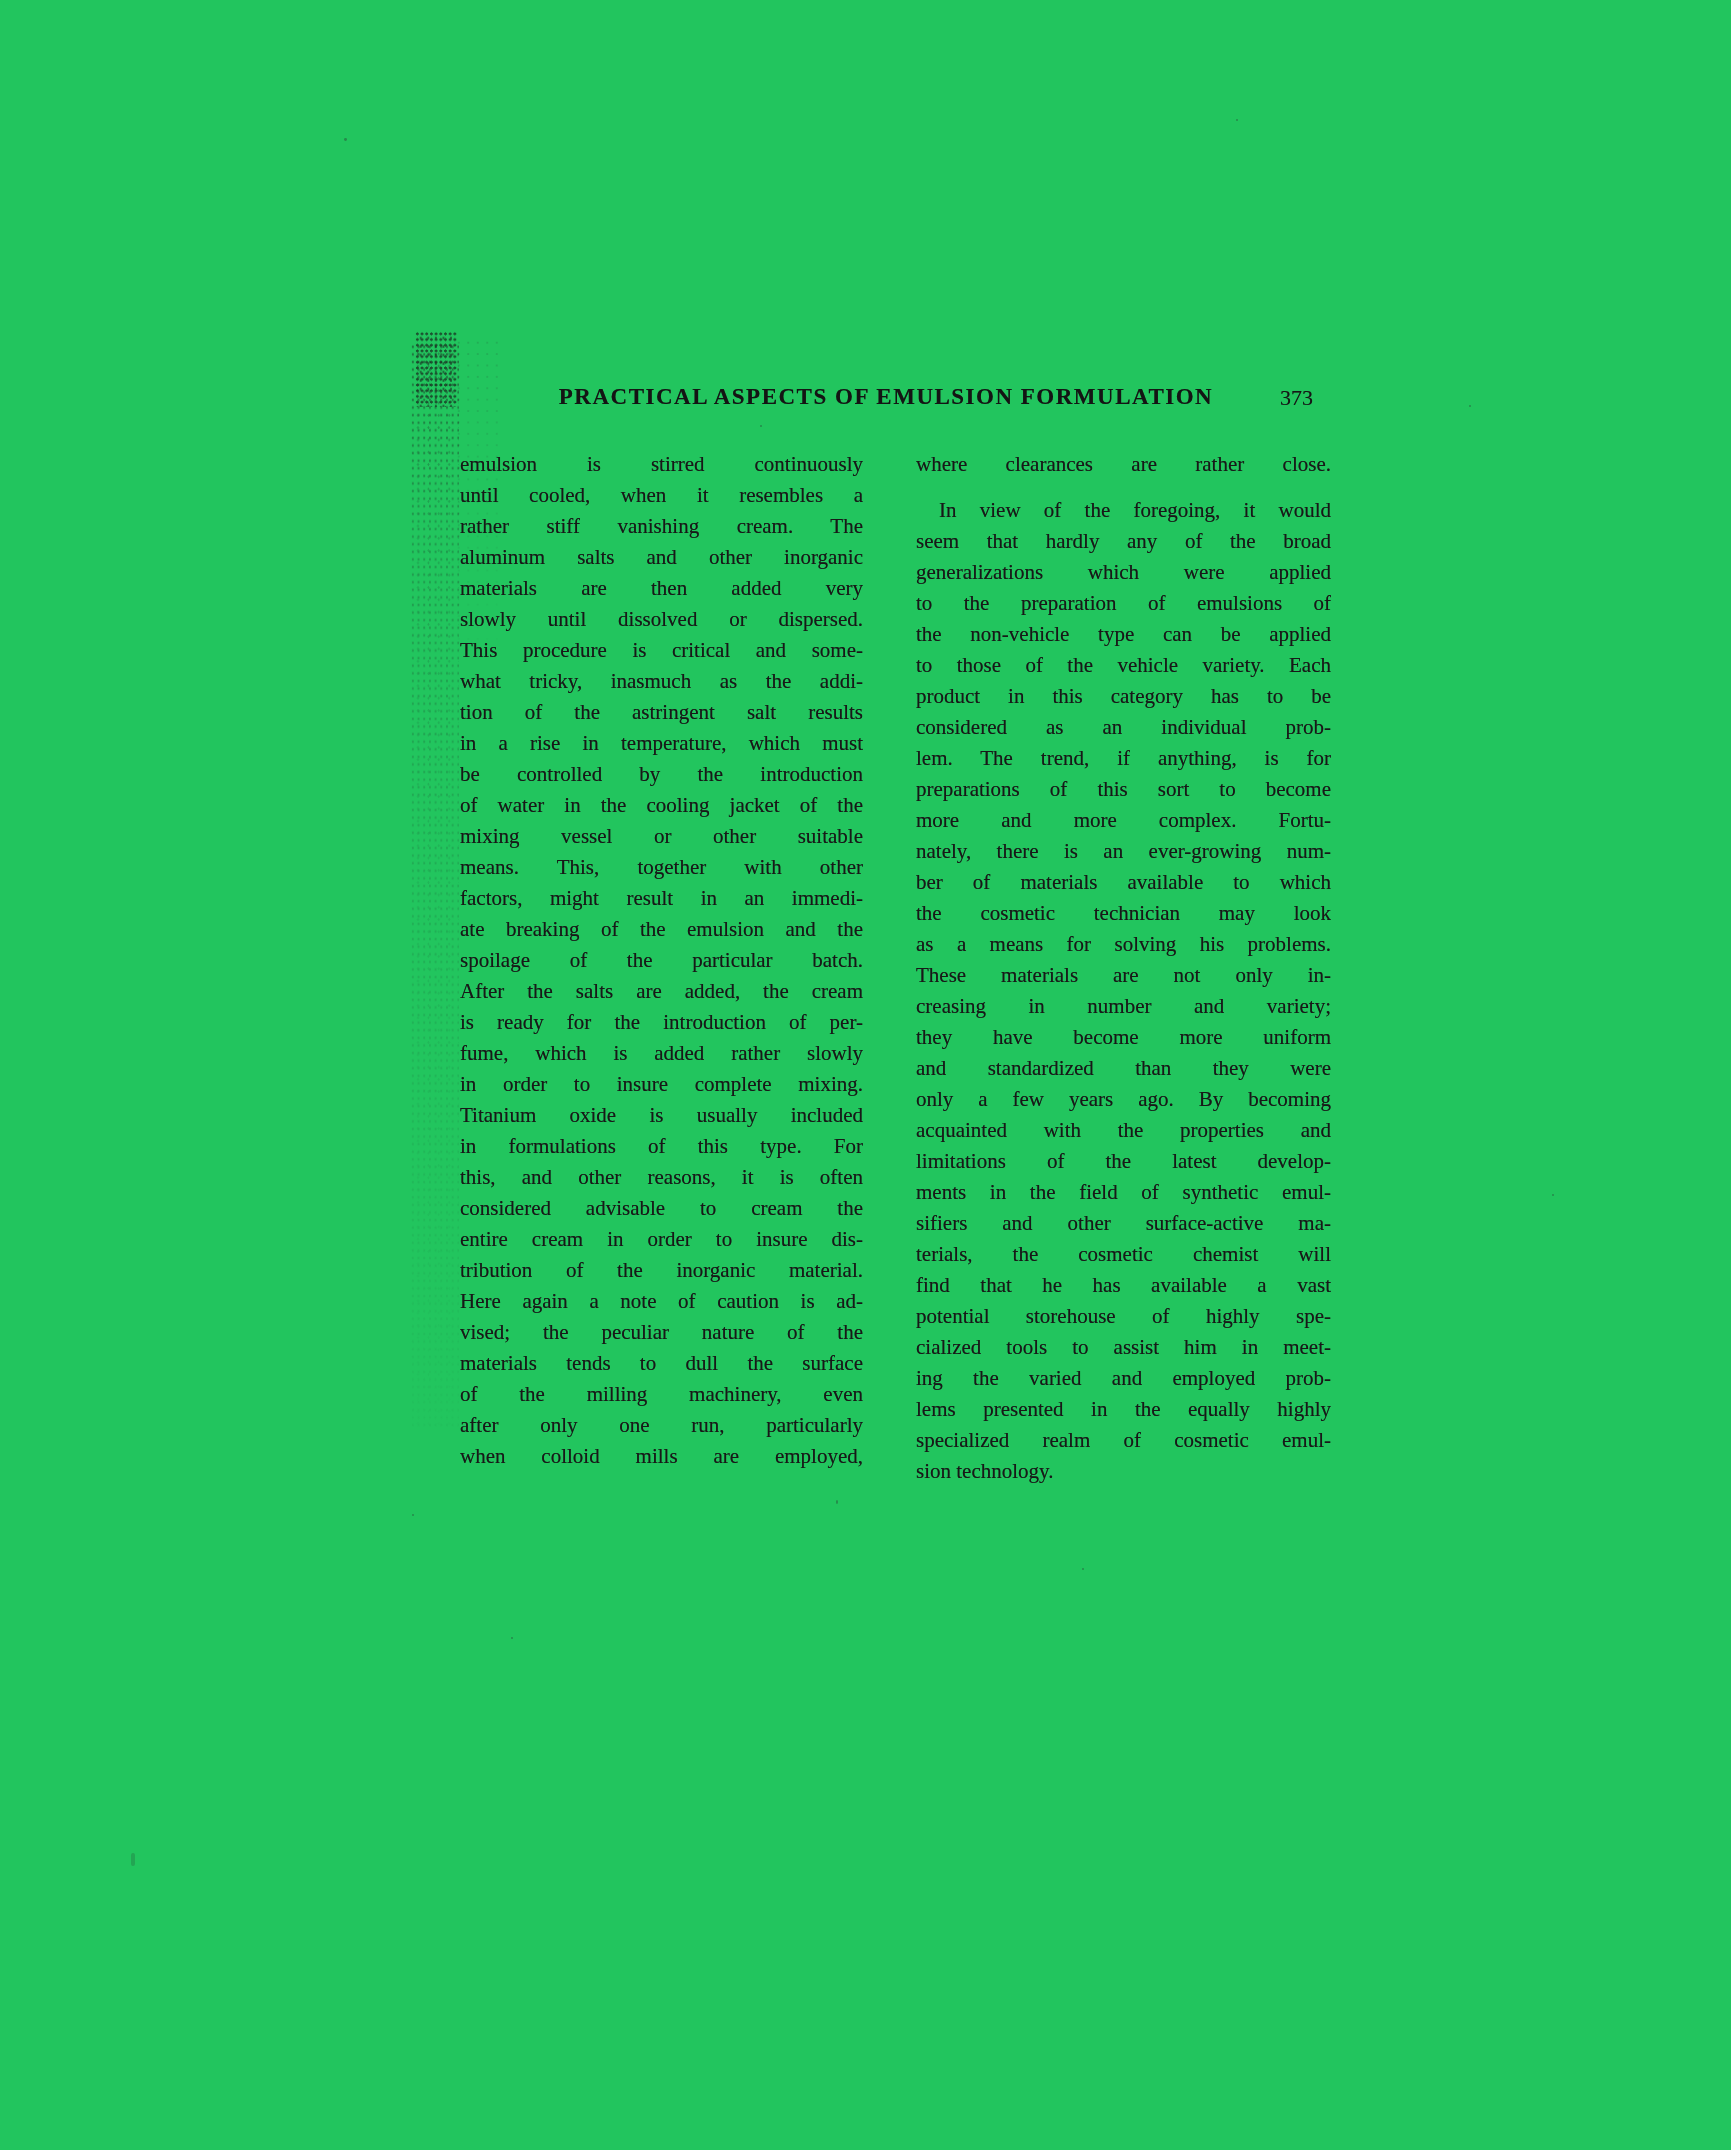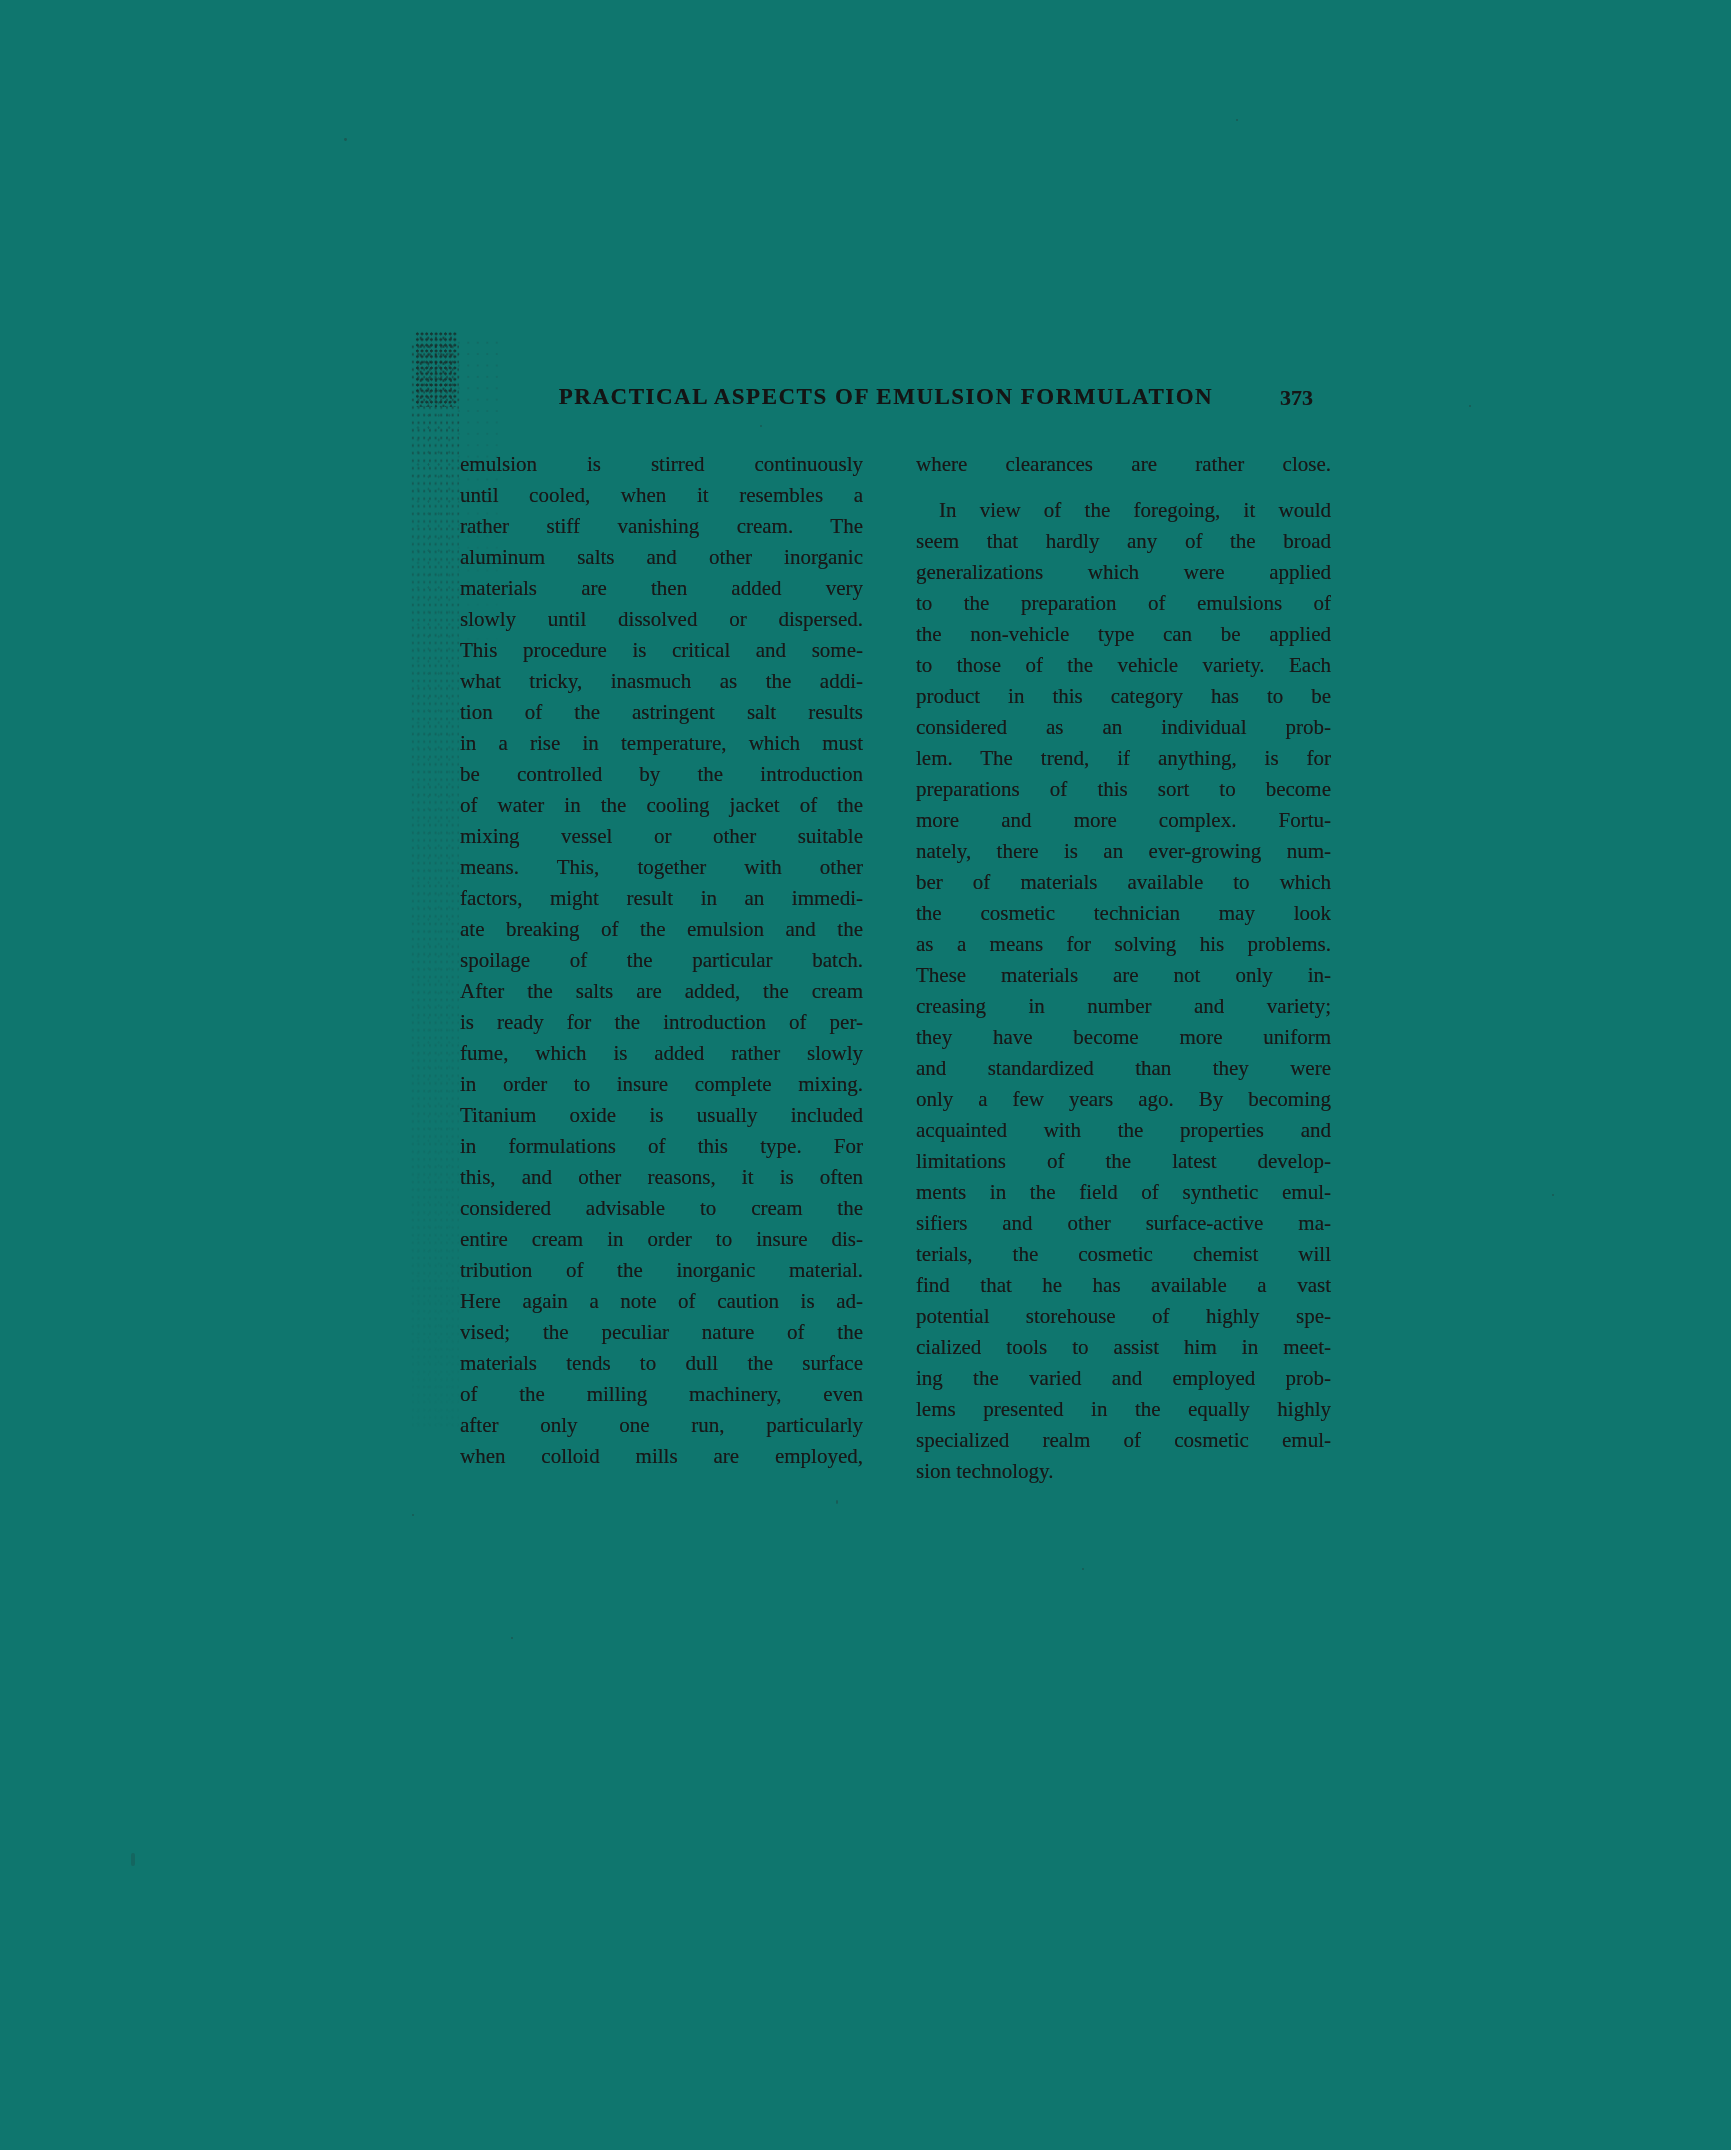--- a/index.html
+++ b/index.html
@@ -1,36 +1,36 @@
 <!DOCTYPE html>
 <html style="font-size:15px"><head>
 <meta charset="utf-8">
 <style>
   html,body{margin:0;padding:0;background:#ffffff;}
   .page{
     position:relative;
     width:1732px;height:2150px;
-    background:#0f766e;
+    background:#22c55e;
     overflow:hidden;
     font-family:"Liberation Serif","DejaVu Serif",serif;
     color:#1a1a1a;
   }
 
   
   .running-header{
     position:absolute;left:460px;top:384px;width:852px;
     text-align:center;
     font-size:23px;font-weight:700;letter-spacing:1.5px;
     color:#141414;
     text-shadow:0 0 0.6px rgba(20,20,20,.5);
     white-space:nowrap;
   }
   .page-number{
     position:absolute;left:1173px;top:385px;width:140px;
-    text-align:right;font-size:22px;font-weight:700;color:#161616;
+    text-align:right;font-size:22px;font-weight:400;color:#161616;
     text-shadow:0 0 0.5px rgba(20,20,20,.45);
   }
 
   
   .column{
     position:absolute;top:449px;
     font-size:21px;line-height:31px;
     color:#181818;
     text-shadow:0 0 0.5px rgba(25,25,25,.55);
   }

